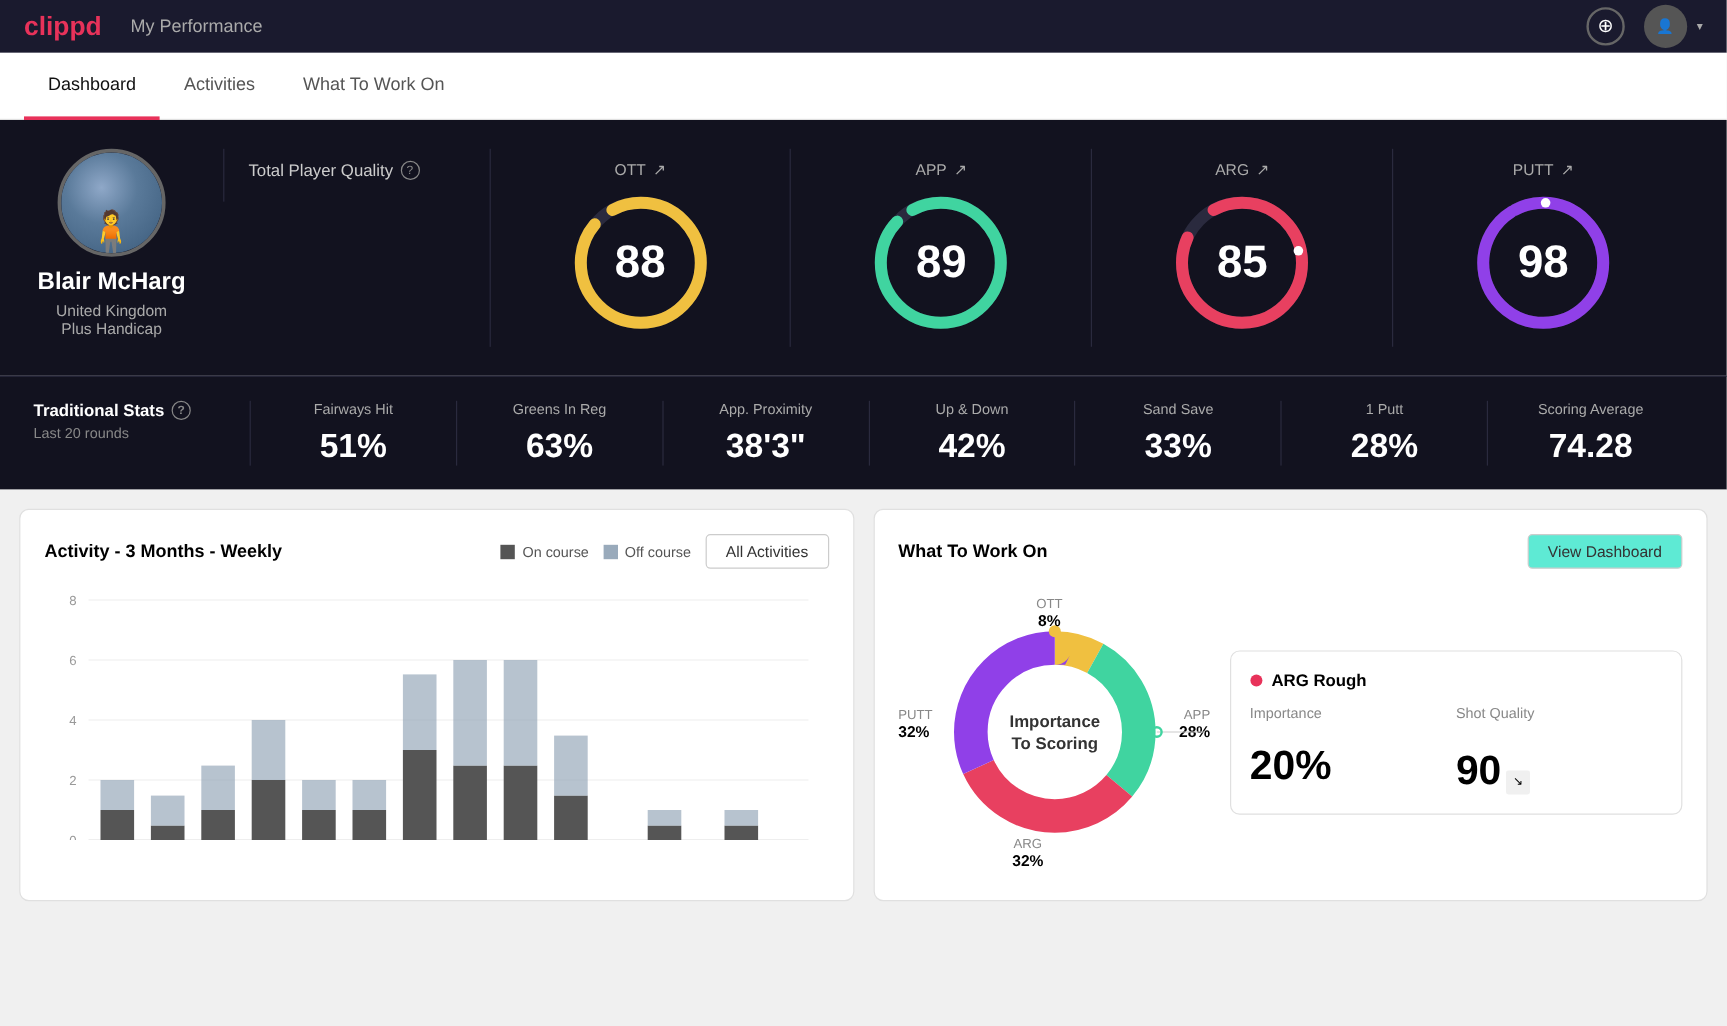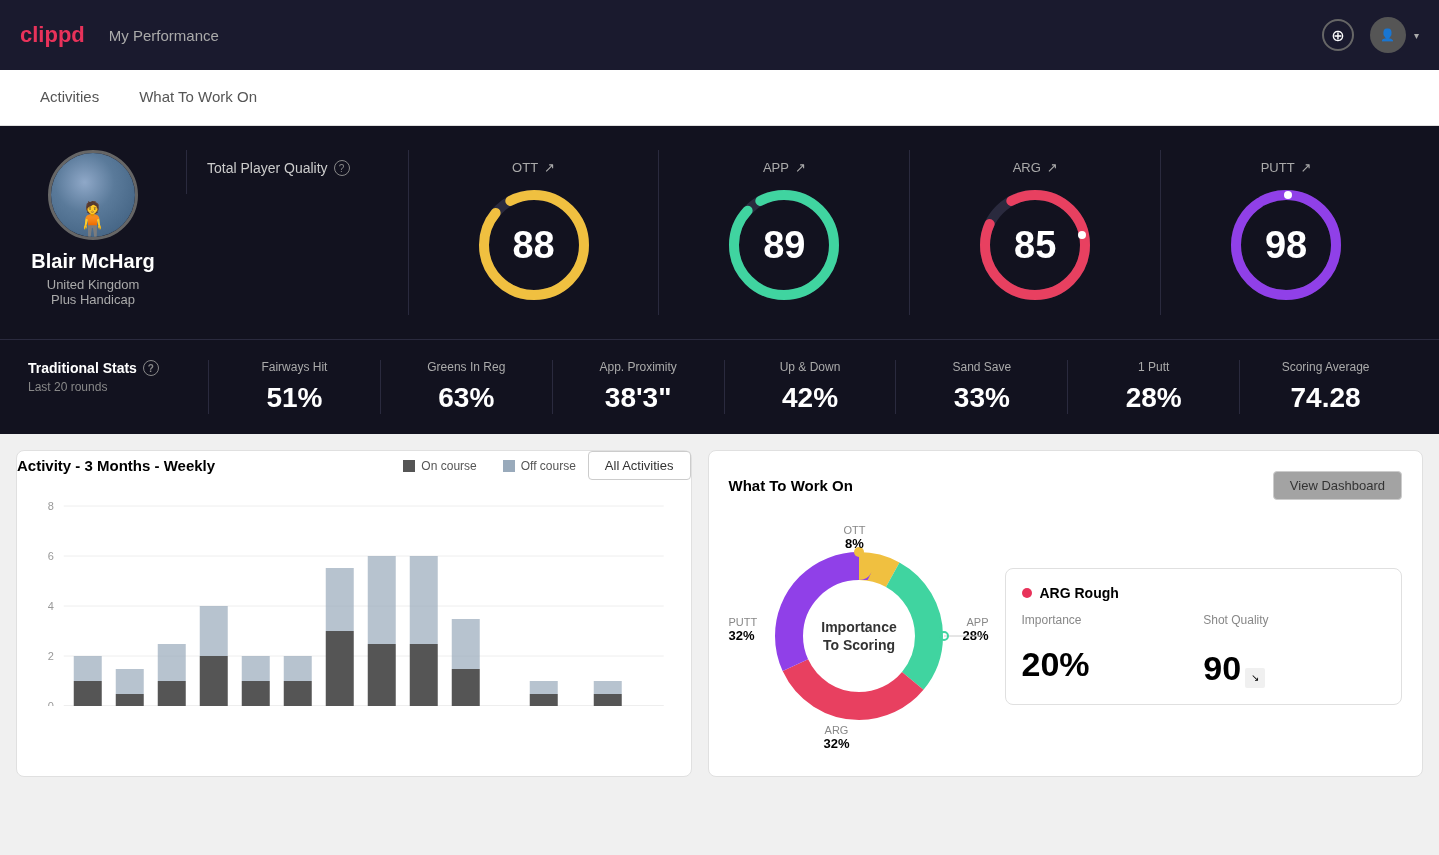--- a/index.html
+++ b/index.html
@@ -5,21 +5,21 @@
     * { box-sizing: border-box; margin: 0; padding: 0; }
     body { font-family: -apple-system, BlinkMacSystemFont, 'Segoe UI', sans-serif; background: #f0f0f0; }
 
     
     .header {
       background: #1a1a2e;
       color: white;
       display: flex;
       align-items: center;
       padding: 0 20px;
-      height: 70px;
+      height: 44px;
     }
     .logo { color: #e8325a; font-size: 22px; font-weight: bold; margin-right: 24px; }
     .header-title { color: #aaa; font-size: 15px; flex: 1; }
     .header-actions { display: flex; align-items: center; gap: 16px; }
     .add-btn { width: 32px; height: 32px; border: 2px solid #666; border-radius: 50%; display: flex; align-items: center; justify-content: center; color: white; font-size: 16px; cursor: pointer; }
     .user-avatar { width: 36px; height: 36px; border-radius: 50%; background: #555; display: flex; align-items: center; justify-content: center; color: white; font-size: 12px; }
     .chevron { color: #aaa; font-size: 10px; margin-left: 4px; }
 
     
     .nav-tabs {
@@ -105,41 +105,41 @@
     }
     .stats-label-section { min-width: 180px; }
     .stats-title { font-size: 14px; color: white; font-weight: 600; display: flex; align-items: center; gap: 6px; }
     .stats-subtitle { font-size: 12px; color: #888; margin-top: 4px; }
     .stat-item { flex: 1; text-align: center; border-left: 1px solid #2a2a3e; padding: 0 16px; }
     .stat-name { font-size: 12px; color: #aaa; margin-bottom: 8px; }
     .stat-value { font-size: 28px; font-weight: bold; color: white; }
 
     
     .bottom-section { display: flex; gap: 16px; padding: 16px; background: #f0f0f0; }
-    .chart-panel { flex: 1; background: white; border-radius: 8px; border: 1px solid #e0e0e0; }
+    .chart-panel { flex: 1; background: white; border-radius: 8px; padding: 20px; border: 1px solid #e0e0e0; }
     .work-panel { flex: 1; background: white; border-radius: 8px; padding: 20px; border: 1px solid #e0e0e0; }
 
     
     .chart-header { display: flex; align-items: center; margin-bottom: 16px; }
     .chart-title { font-size: 15px; font-weight: 600; flex: 1; }
-    .legend { display: flex; gap: 26px; align-items: center; margin-right: 12px; }
+    .legend { display: flex; gap: 12px; align-items: center; margin-right: 12px; }
     .legend-item { display: flex; align-items: center; gap: 6px; font-size: 12px; color: #555; }
     .legend-dot { width: 12px; height: 12px; }
     .all-activities-btn {
       border: 1px solid #ccc; background: white; padding: 6px 16px;
       font-size: 13px; cursor: pointer; border-radius: 4px; color: #333;
     }
 
     .chart-area { position: relative; height: 200px; }
 
     
     .work-header { display: flex; align-items: center; margin-bottom: 16px; }
     .work-title { font-size: 15px; font-weight: 600; flex: 1; }
     .view-dashboard-btn {
-      border: 1px solid #ccc; background: #a3a3a3; padding: 6px 16px;
+      border: 1px solid #ccc; background: #5eead4; padding: 6px 16px;
       font-size: 13px; cursor: pointer; border-radius: 4px; color: #333;
     }
     .work-content { display: flex; align-items: center; gap: 16px; }
 
     .work-detail-card {
       flex: 1;
       border: 1px solid #e0e0e0;
       border-radius: 8px;
       padding: 16px;
     }
@@ -163,20 +163,21 @@
       <span>⊕</span>
     </div>
     <div style="display:flex;align-items:center;gap:4px;">
       <div class="user-avatar">👤</div>
       <span class="chevron">▾</span>
     </div>
   </div>
 </div>
 
 <div class="nav-tabs">
+  <div class="nav-tab active">Dashboard</div>
   <div class="nav-tab">Activities</div>
   <div class="nav-tab">What To Work On</div>
 </div>
 
 <div class="dark-panel">
   <div class="player-section">
 
     <div style="display:flex;flex-direction:column;align-items:center;min-width:130px;">
       <div class="player-avatar">
         <div class="player-avatar-inner">

